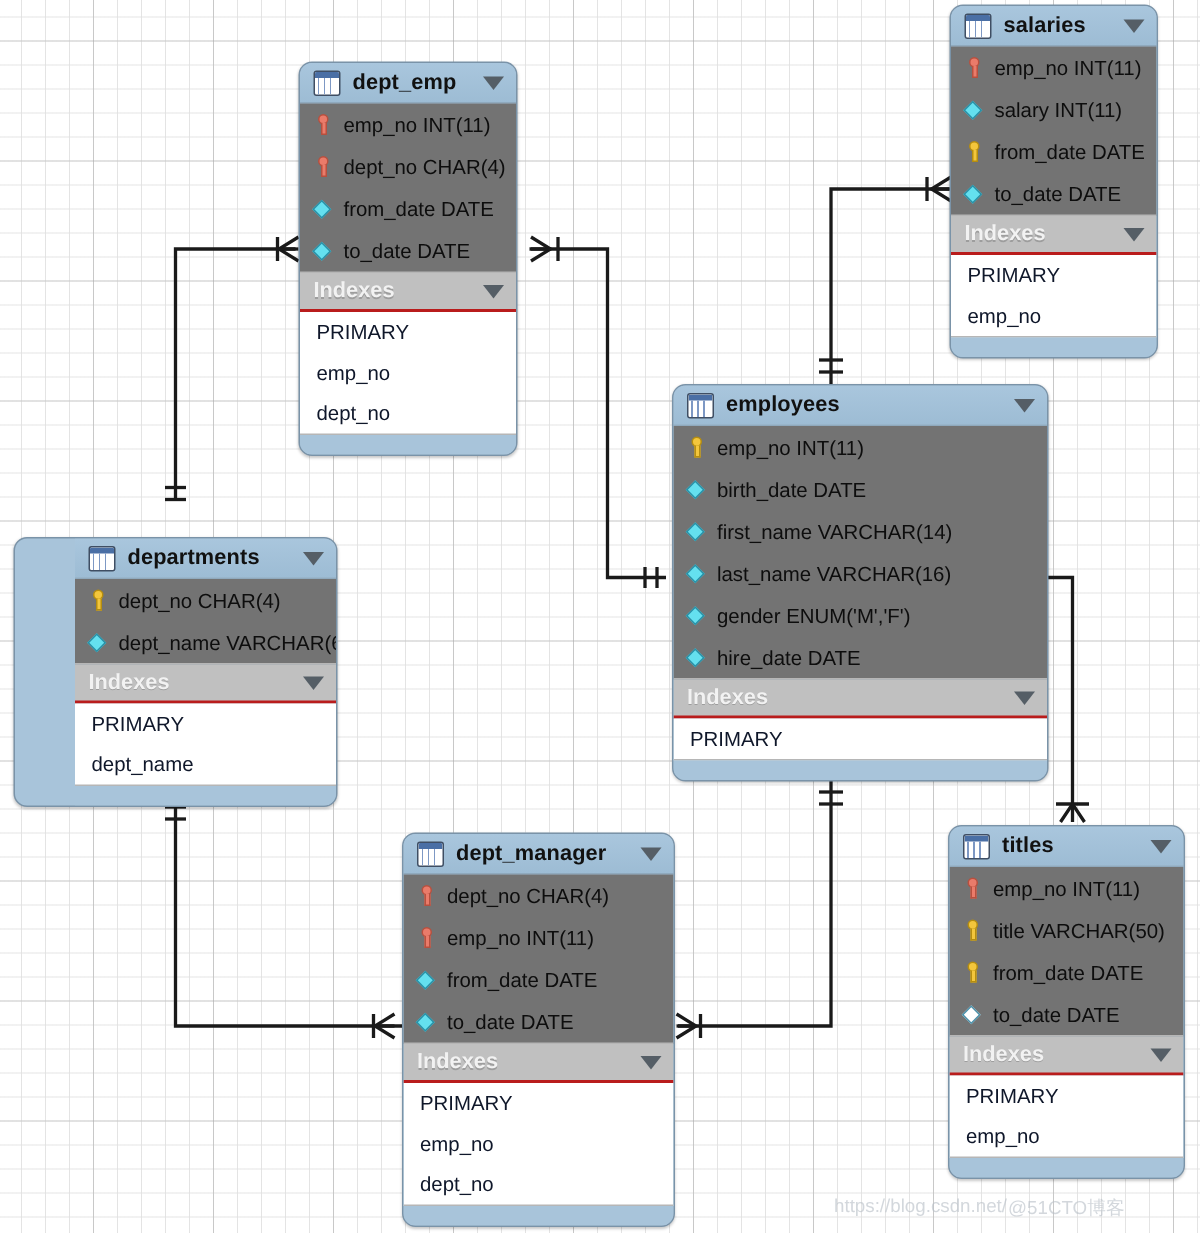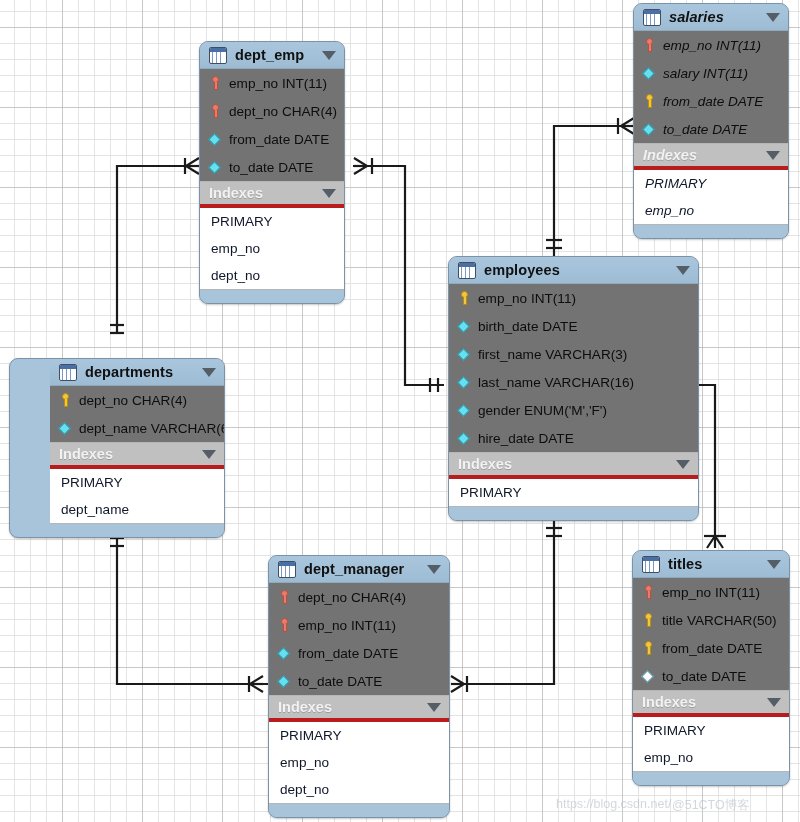--- a/index.html
+++ b/index.html
@@ -187,21 +187,21 @@
     transform: rotate(45deg);
     box-sizing: border-box;
   }
 
   .idx-header {
     height: 26px;
     display: flex;
     align-items: center;
     padding: 0 8px 0 9px;
     background: #c0c0c0;
-    border-bottom: 4px solid #b91c1c;
+    border-bottom: 2px solid #b91c1c;
     box-sizing: border-box;
   }
   .idx-title {
     font-size: 14.5px;
     font-weight: bold;
     color: #f2f2f2;
     flex: 1 1 auto;
     text-shadow: 0 1px 0 rgba(0,0,0,0.18);
   }
   .idx-list {
@@ -335,21 +335,21 @@
       <span class="caret"></span>
     </div>
     <div class="idx-list">
       <div class="idx-row">PRIMARY</div>
       <div class="idx-row">emp_no</div>
       <div class="idx-row">dept_no</div>
     </div>
     <div class="tbl-footer"></div>
   </div>
 
-  <div class="table-box" style="left:633px; top:3px; width:156px;font-style:italic;">
+  <div class="table-box" style="left:633px; top:3px; width:139px;">
     <div class="tbl-header">
       <span class="tbl-icon"></span>
       <span class="tbl-title">salaries</span>
       <span class="caret"></span>
     </div>
     <div class="col-list">
       <div class="col-row">
         <span class="col-icon ic-fk"></span>
         <span>emp_no INT(11)</span>
       </div>
@@ -387,21 +387,21 @@
       <div class="col-row">
         <span class="col-icon ic-pk"></span>
         <span>emp_no INT(11)</span>
       </div>
       <div class="col-row">
         <span class="col-icon ic-col"></span>
         <span>birth_date DATE</span>
       </div>
       <div class="col-row">
         <span class="col-icon ic-col"></span>
-        <span>first_name VARCHAR(3)</span>
+        <span>first_name VARCHAR(14)</span>
       </div>
       <div class="col-row">
         <span class="col-icon ic-col"></span>
         <span>last_name VARCHAR(16)</span>
       </div>
       <div class="col-row">
         <span class="col-icon ic-col"></span>
         <span>gender ENUM('M','F')</span>
       </div>
       <div class="col-row">

